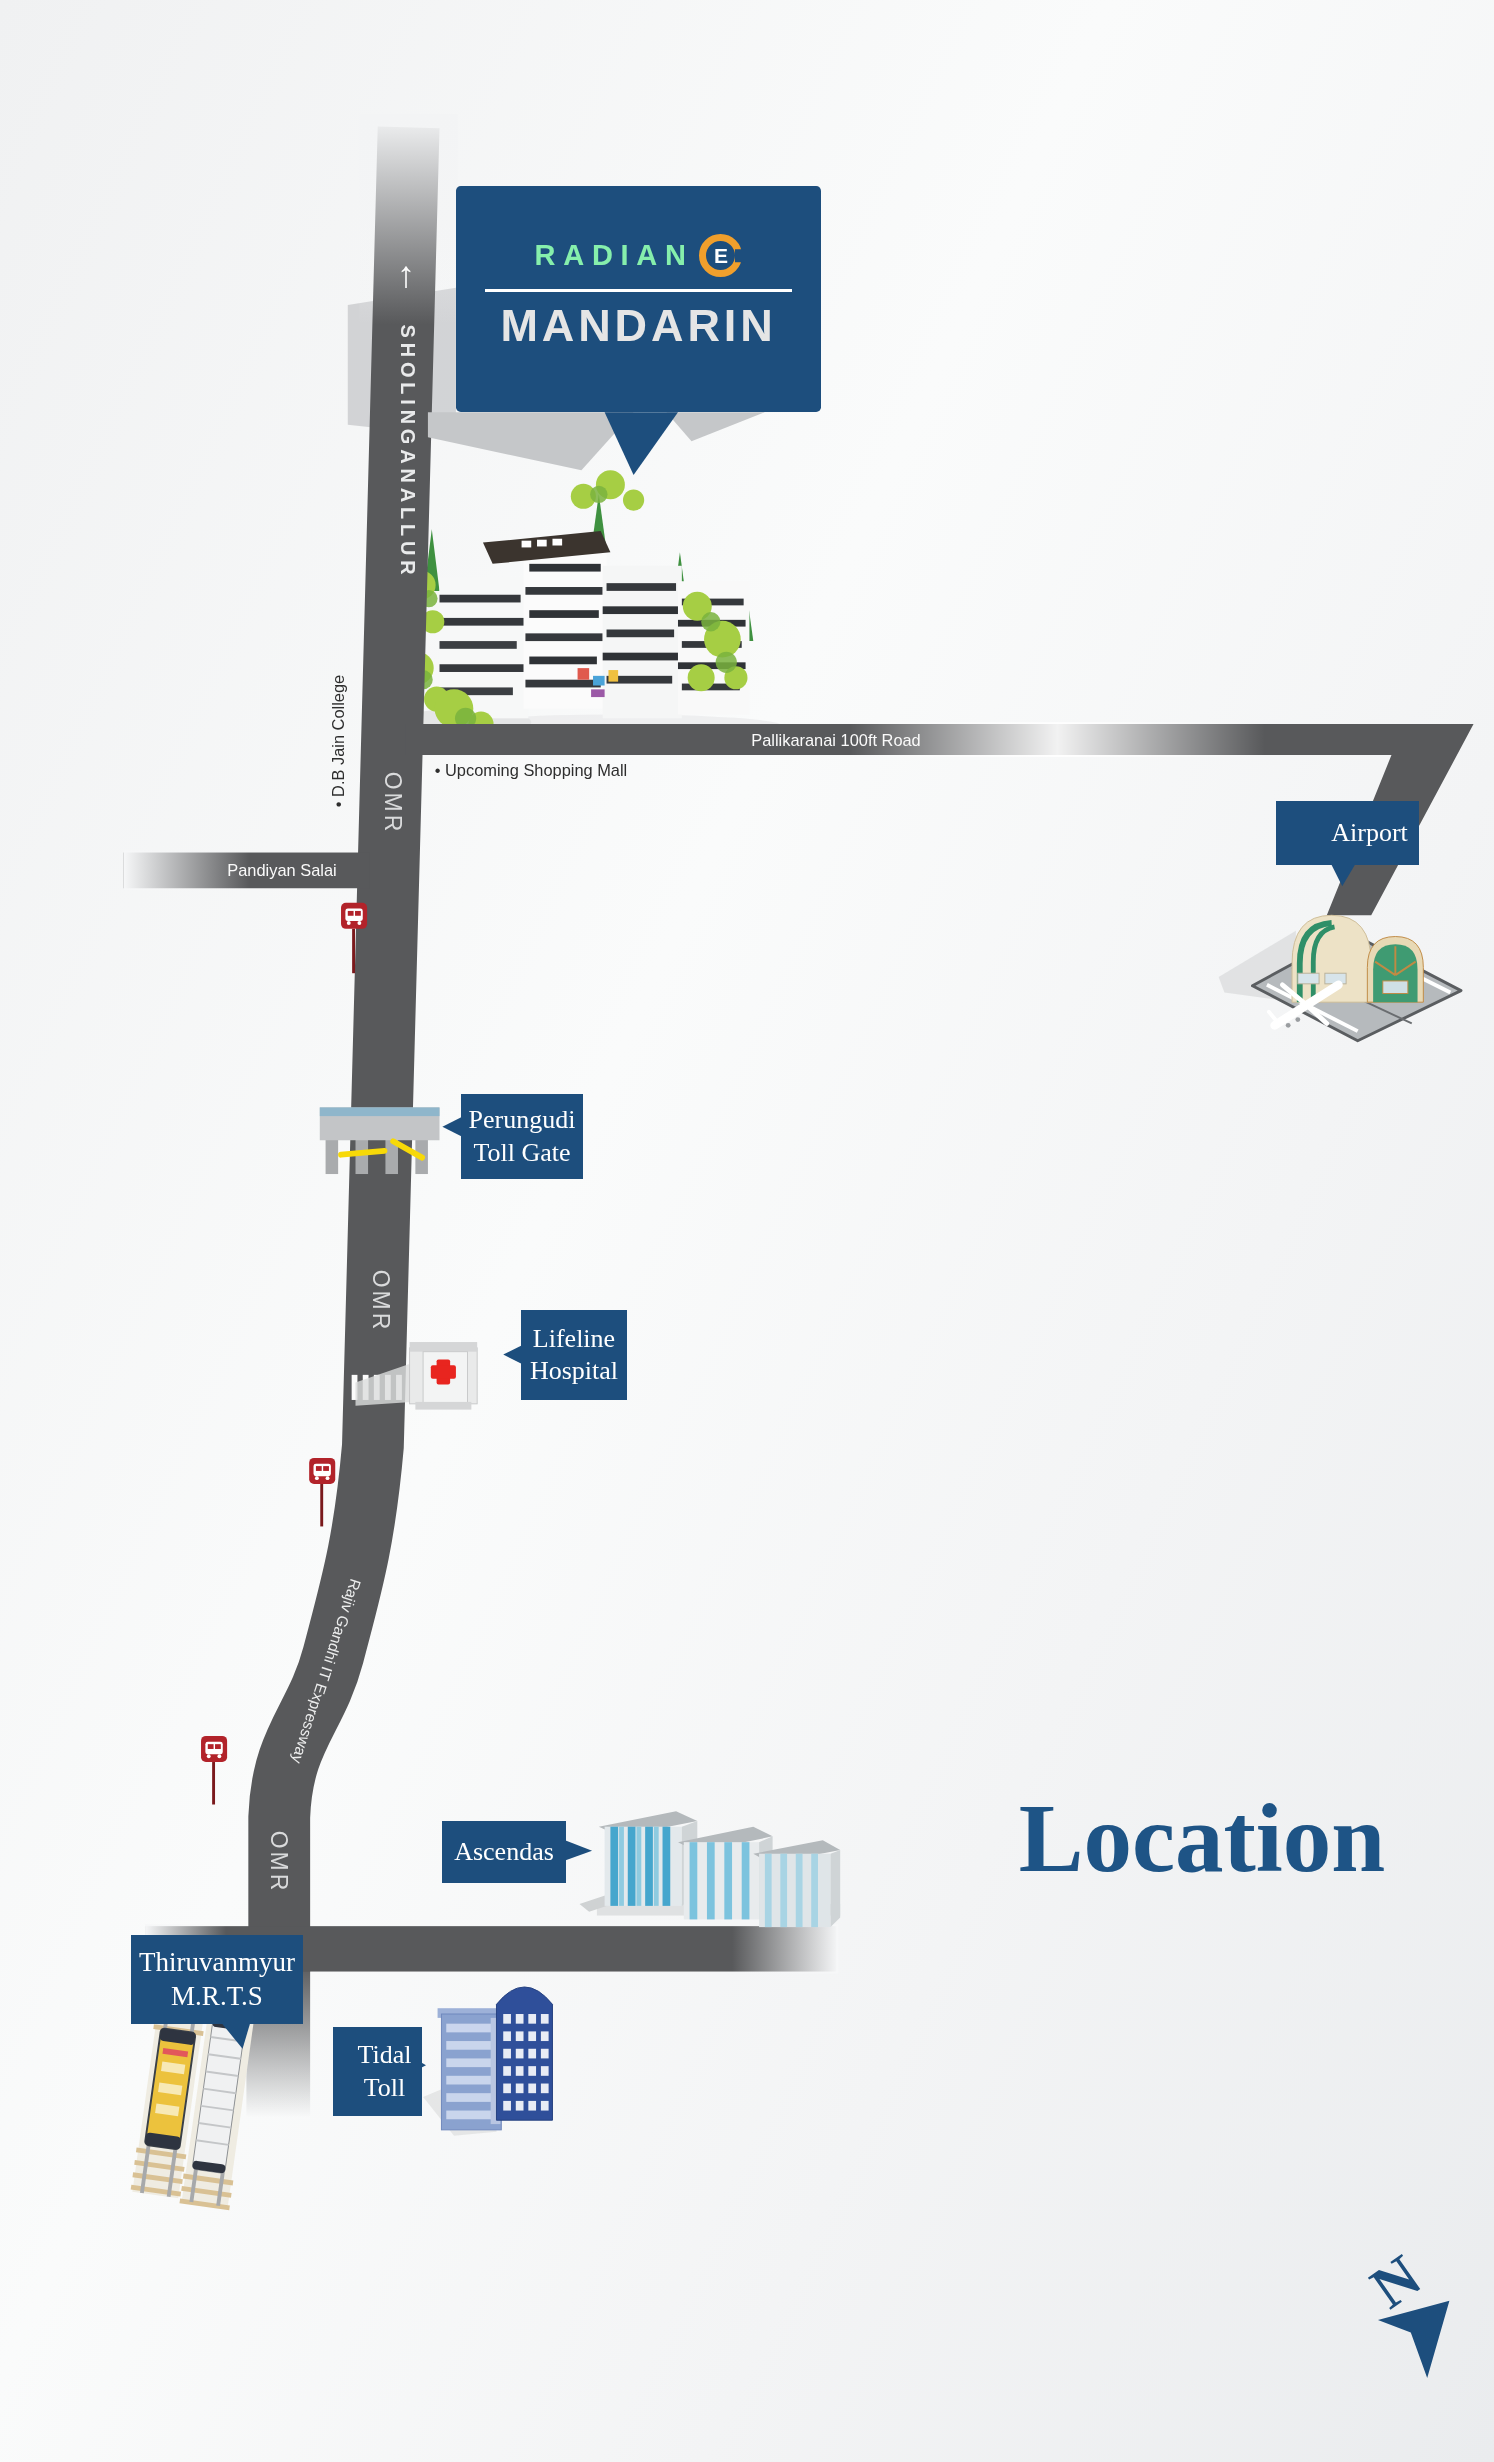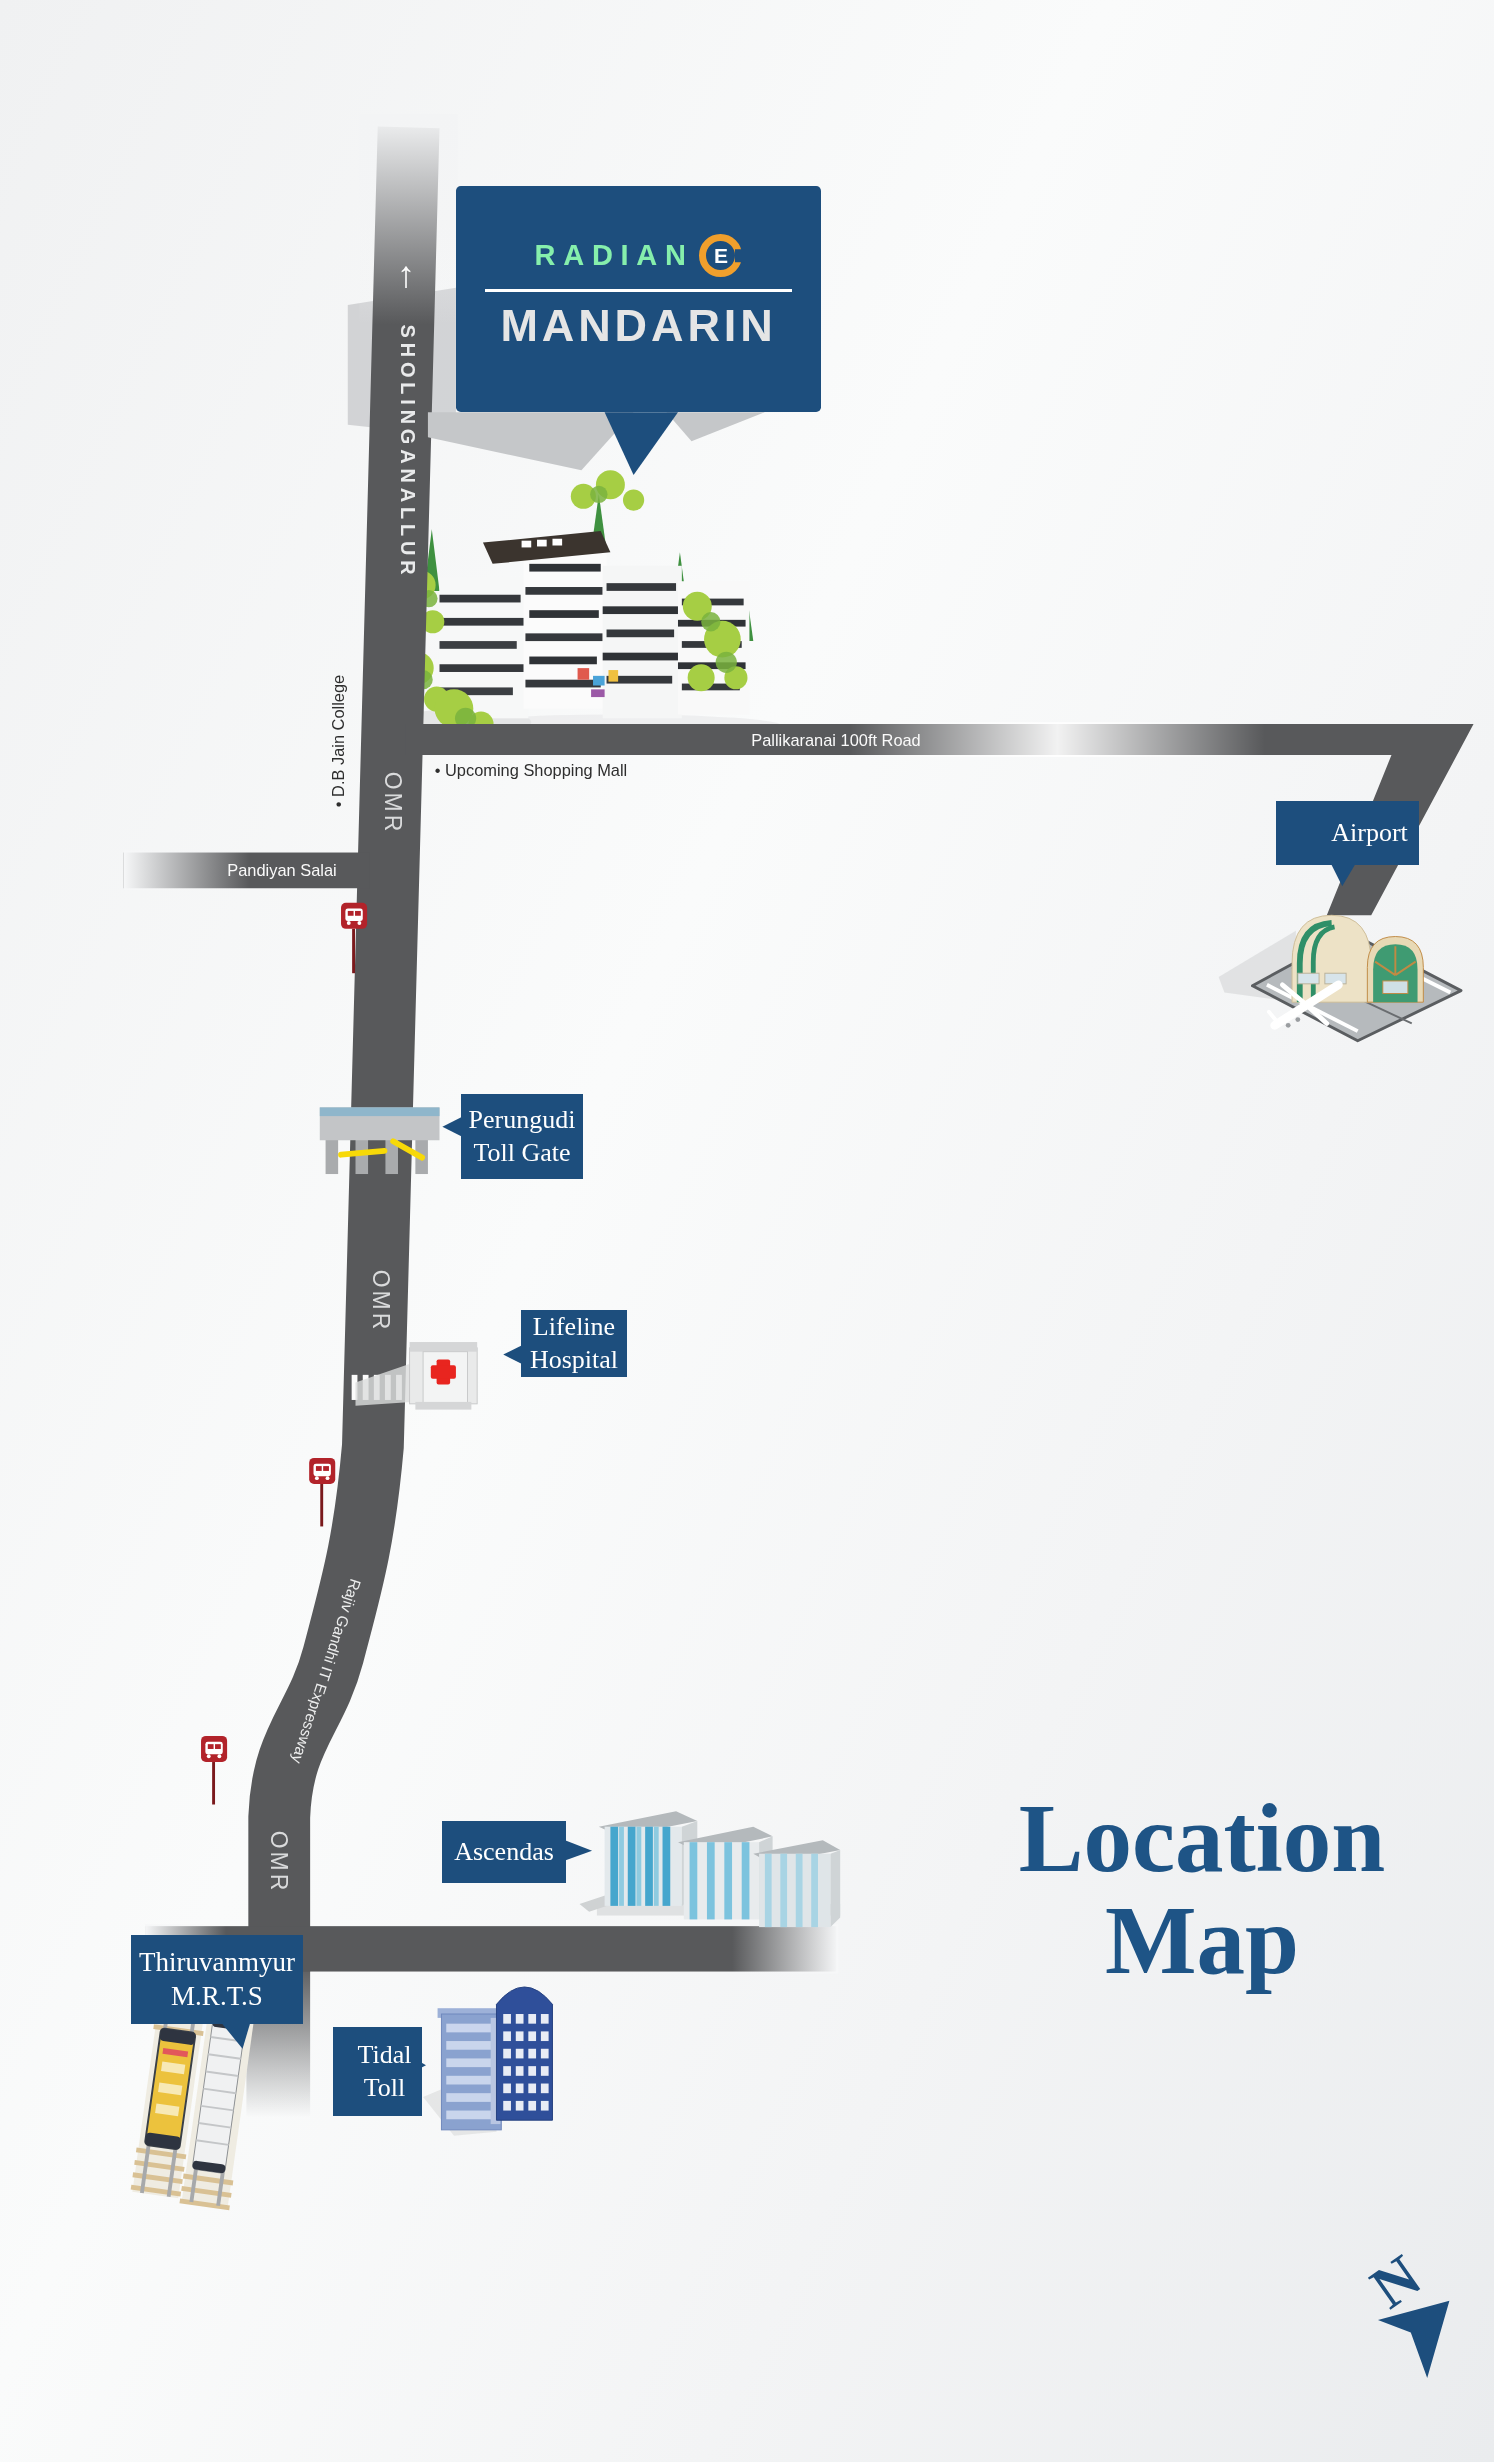--- a/index.html
+++ b/index.html
@@ -409,37 +409,36 @@
 <div class="rtext dark" style="--r:-90deg;left:338px;top:741px;font-size:16.4px;">• D.B Jain College</div>
 <div class="rtext dark" style="left:531px;top:770px;font-size:16.4px;">• Upcoming Shopping Mall</div>
 
 <div class="plabel" style="left:1276px;top:801px;width:99px;height:64px;font-size:26px;padding-left:44px;">
   <span>Airport</span>
 </div>
 <div class="plabel" style="left:461px;top:1094px;width:122px;height:85px;font-size:26px;">
   <span>Perungudi</span>
   <span>Toll Gate</span>
 </div>
-<div class="plabel" style="left:521px;top:1310px;width:106px;height:67px;font-size:26px;">
+<div class="plabel" style="left:521px;top:1310px;width:106px;height:90px;font-size:26px;">
   <span>Lifeline</span>
   <span>Hospital</span>
 </div>
 <div class="plabel" style="left:442px;top:1821px;width:124px;height:62px;font-size:26px;">
   <span>Ascendas</span>
 </div>
 <div class="plabel" style="left:131px;top:1935px;width:172px;height:89px;font-size:27px;">
   <span>Thiruvanmyur</span>
   <span>M.R.T.S</span>
 </div>
 <div class="plabel" style="left:333px;top:2027px;width:75px;height:89px;font-size:26px;padding-left:14px;">
   <span>Tidal</span>
   <span>Toll</span>
 </div>
 
 <div class="bigtitle">
   <div>Location</div>
-  <div>Map</div>
 </div>
 
 <div class="compassN">N</div>
 
 </div>
 
 
 </body></html>

